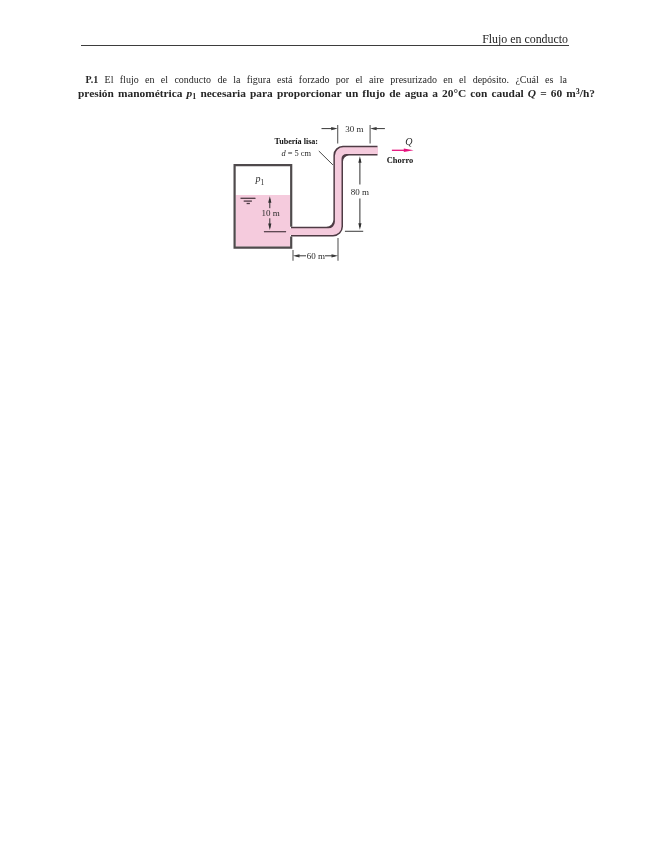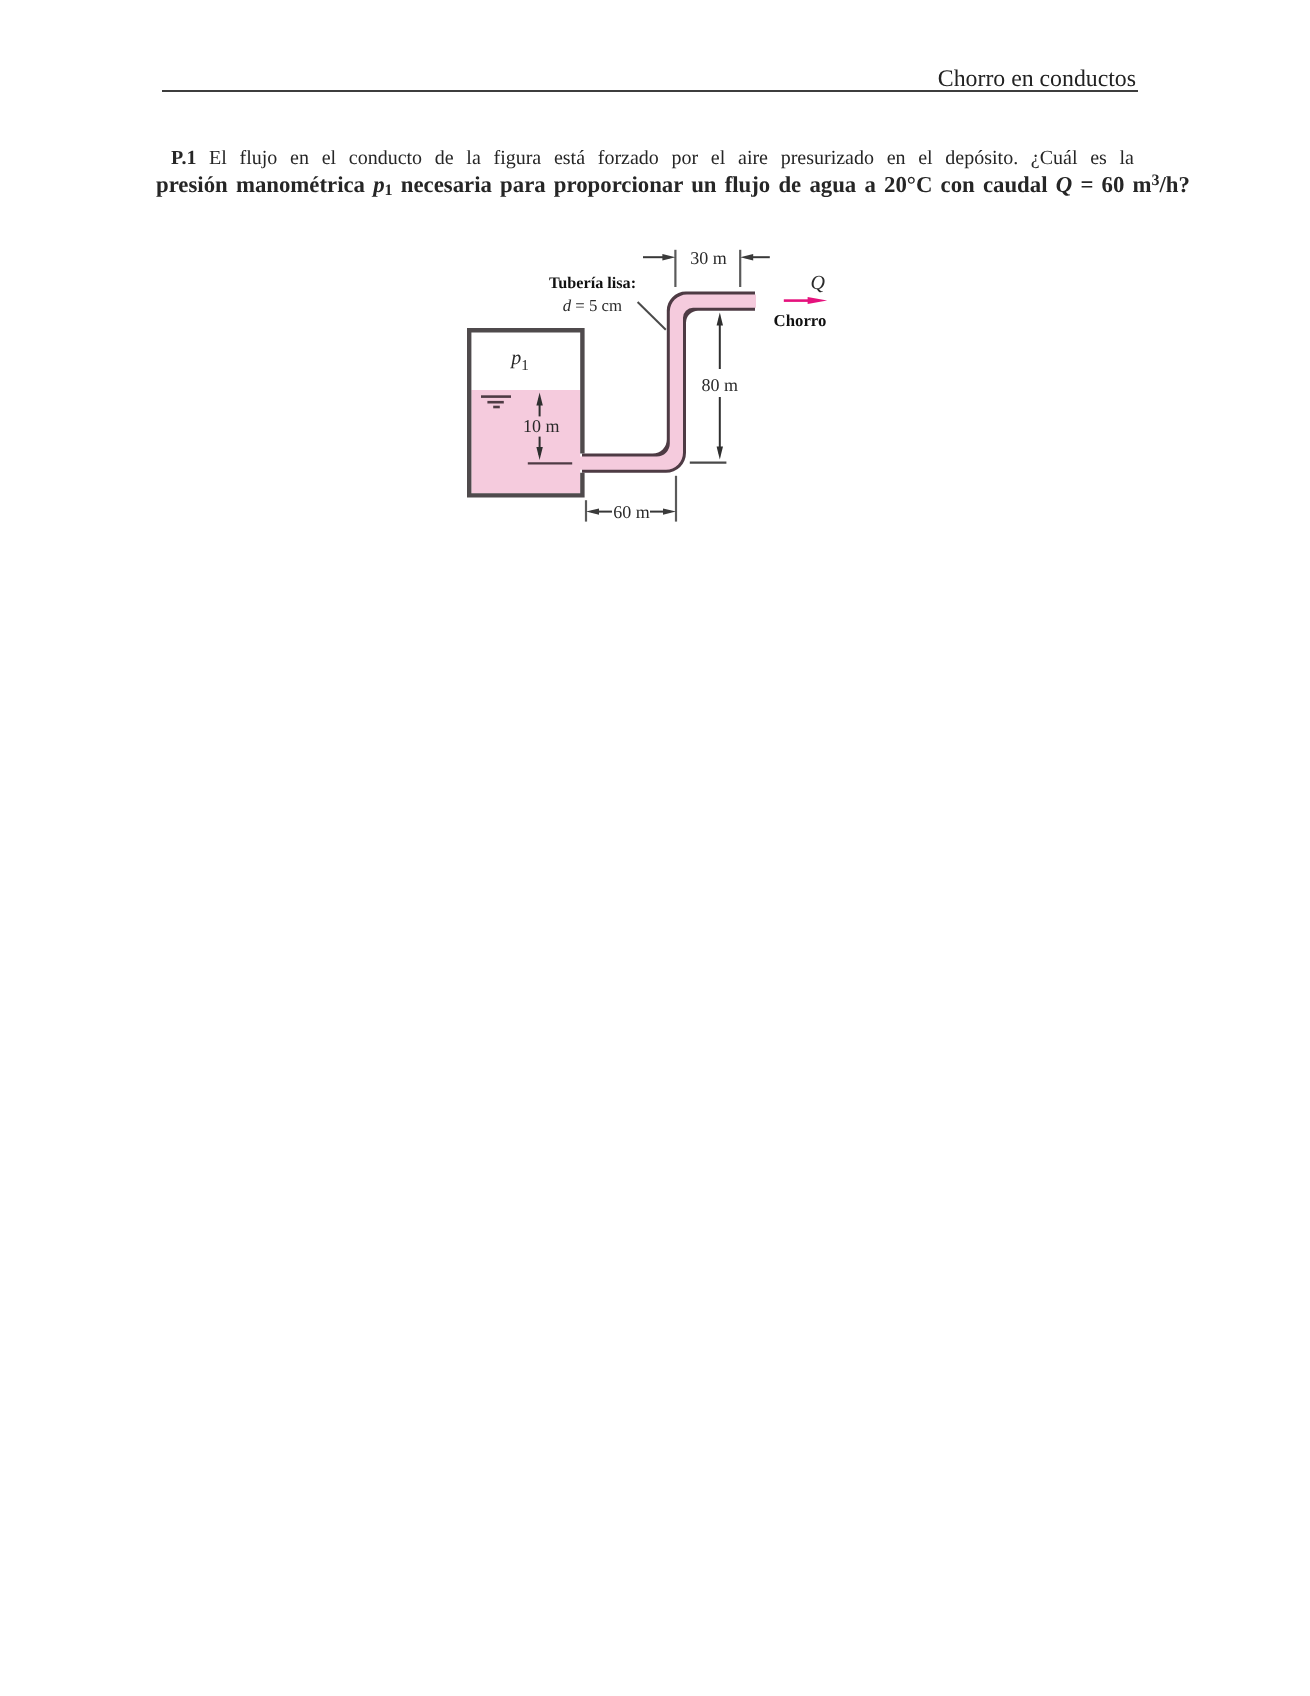--- a/index.html
+++ b/index.html
@@ -3,21 +3,21 @@
 <meta charset="utf-8">
 <style>
   html,body{margin:0;padding:0;}
   body{width:655px;height:848px;background:#ffffff;position:relative;overflow:hidden;
        font-family:"Liberation Serif", serif;color:#262626;}
   .abs{position:absolute;}
 </style>
 </head>
 <body>
 
-<div class="abs" style="left:0;top:33.2px;width:568px;text-align:right;font-size:11.9px;line-height:13px;color:#222;">Chorro en conductos</div>
+<div class="abs" style="left:0;top:33.2px;width:568px;text-align:right;font-size:11.9px;line-height:13px;color:#222;">Flujo en conducto</div>
 
 <div class="abs" style="left:81px;top:45.4px;width:488px;height:1.1px;background:#3d3d3d;"></div>
 
 <div class="abs" style="left:78px;top:73.4px;width:489px;font-size:10px;line-height:13px;text-align:justify;text-align-last:justify;white-space:nowrap;"><span style="display:inline-block;width:7.5px;"></span><b>P.1</b> El flujo en el conducto de la figura está forzado por el aire presurizado en el depósito. ¿Cuál es la</div>
 
 <div class="abs" style="left:78px;top:86.6px;width:489px;font-size:11.4px;line-height:13px;word-spacing:1.25px;white-space:nowrap;font-weight:bold;">presión manométrica <i>p</i><sub style="font-size:8px;vertical-align:-1.5px;line-height:0;">1</sub> necesaria para proporcionar un flujo de agua a 20°C con caudal <i>Q</i> = 60 m<sup style="font-size:8px;vertical-align:3.5px;line-height:0;">3</sup>/h?</div>
 
 <svg class="abs" style="left:0;top:0;" width="655" height="848" viewBox="0 0 655 848">
 
   <rect x="235.7" y="195" width="54.4" height="51.7" fill="#f5cbdd"></rect>

